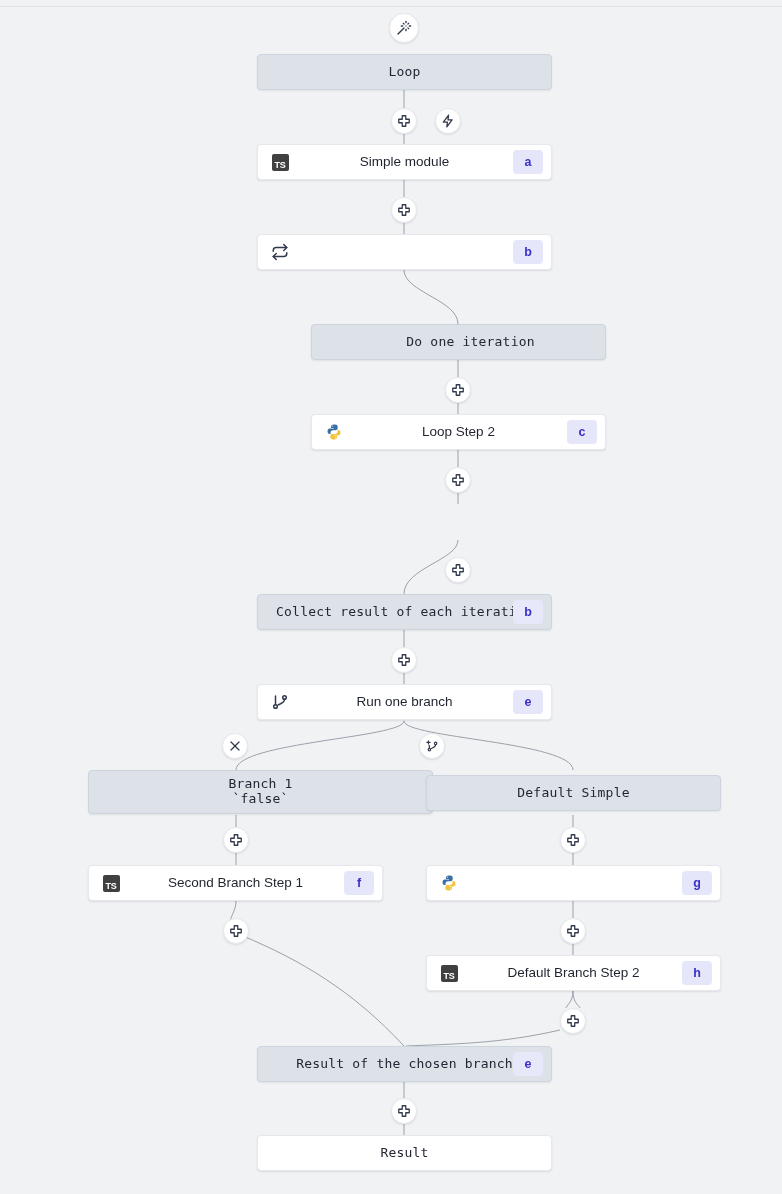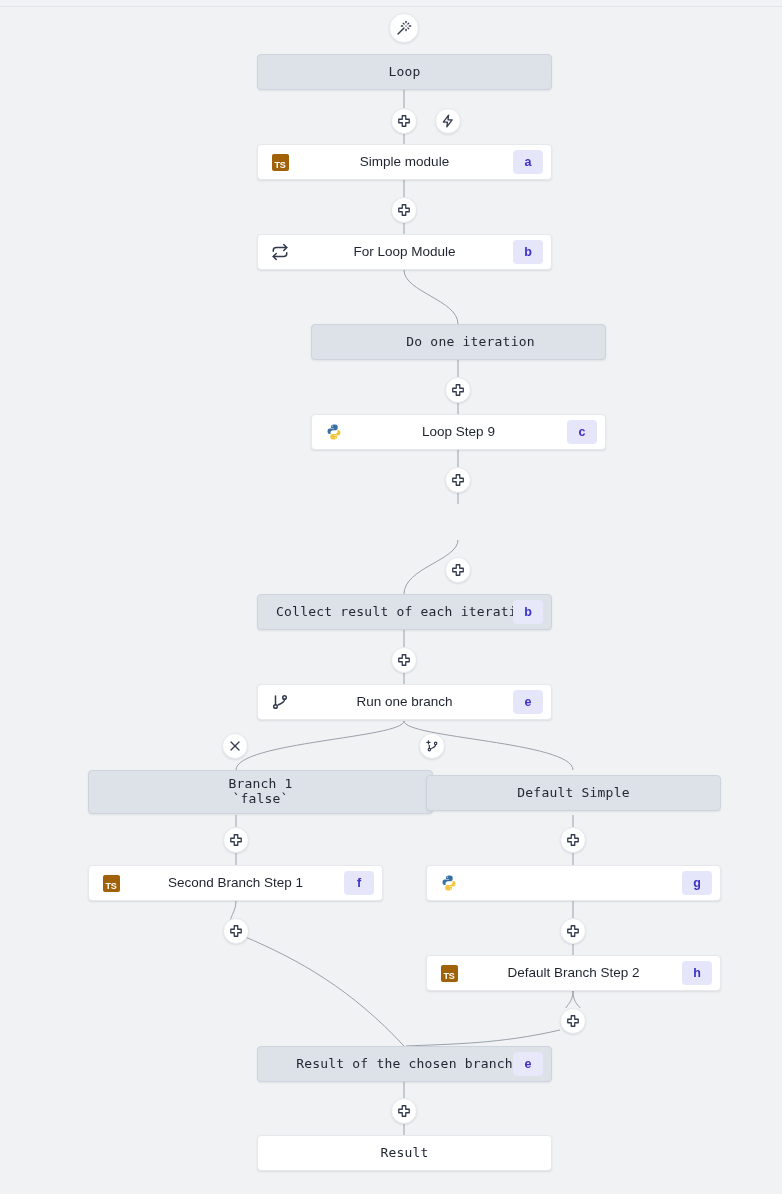--- a/index.html
+++ b/index.html
@@ -120,21 +120,21 @@
   }
   .handle.big {
     width: 30px;
     height: 30px;
   }
   .handle svg { display: block; }
 
   
   .ts-logo {
     width: 17px; height: 17px;
-    background: #a16207;
+    background: #404040;
     border-radius: 2px;
     color: #ffffff;
     font-size: 9px;
     font-weight: bold;
     font-family: "Liberation Sans", sans-serif;
     display: flex;
     align-items: flex-end;
     justify-content: center;
     letter-spacing: -0.3px;
     padding-bottom: 1px;
@@ -241,42 +241,41 @@
 
   <div class="node white" style="left:257px; top:234px; width:295px;">
     <span class="icon-slot">
       <svg width="18" height="18" viewBox="0 0 24 24" fill="none" stroke="#323a4d" stroke-width="2" stroke-linecap="round" stroke-linejoin="round">
         <path d="m17 2 4 4-4 4"></path>
           <path d="M3 11v-1a4 4 0 0 1 4-4h14"></path>
         <path d="m7 22-4-4 4-4"></path>
           <path d="M21 13v1a4 4 0 0 1-4 4H3"></path>
       </svg>
     </span>
-    <span class="label">For Loop Module</span>
     <span class="badge">b</span>
   </div>
 
   <div class="node gray mono" style="left:311px; top:324px; width:295px;padding-left:24px;">
     <span class="label">Do one iteration</span>
   </div>
 
   <div class="handle" style="left:445px; top:377px;">
     <svg width="14" height="14" viewBox="0 0 24 24" fill="none" stroke="#323a4d" stroke-width="2.2" stroke-linejoin="round">
       <path d="M9 3h6v6h6v6h-6v6H9v-6H3V9h6z"></path>
     </svg>
   </div>
 
   <div class="node white" style="left:311px; top:414px; width:295px;">
     <span class="icon-slot">
       <svg width="18" height="18" viewBox="0 0 24 24">
         <path d="M11.9 2c-2.4 0-4 1-4 2.6v2.1h4.1v.6H6.3C4.6 7.3 3.4 8.5 3.4 11c0 2.4 1 3.7 2.6 3.7h1.4v-2.2c0-1.7 1.4-3 3.1-3h3.9c1.4 0 2.5-1.1 2.5-2.5V4.6C16.9 3.1 15.3 2 13.4 2zm-2.2 1.3a.8.8 0 1 1 0 1.6.8.8 0 0 1 0-1.6z" fill="#3a6fa5"></path>
         <path d="M12.1 22c2.4 0 4-1 4-2.6v-2.1H12v-.6h5.7c1.7 0 2.9-1.2 2.9-3.7 0-2.4-1-3.7-2.6-3.7h-1.4v2.2c0 1.7-1.4 3-3.1 3H9.6a2.5 2.5 0 0 0-2.5 2.5v2.4C7.1 20.9 8.7 22 10.6 22zm2.2-1.3a.8.8 0 1 1 0-1.6.8.8 0 0 1 0 1.6z" fill="#f2c53d"></path>
       </svg>
     </span>
-    <span class="label">Loop Step 9</span>
+    <span class="label">Loop Step 2</span>
     <span class="badge">c</span>
   </div>
 
   <div class="handle" style="left:445px; top:467px;">
     <svg width="14" height="14" viewBox="0 0 24 24" fill="none" stroke="#323a4d" stroke-width="2.2" stroke-linejoin="round">
       <path d="M9 3h6v6h6v6h-6v6H9v-6H3V9h6z"></path>
     </svg>
   </div>
 
 

